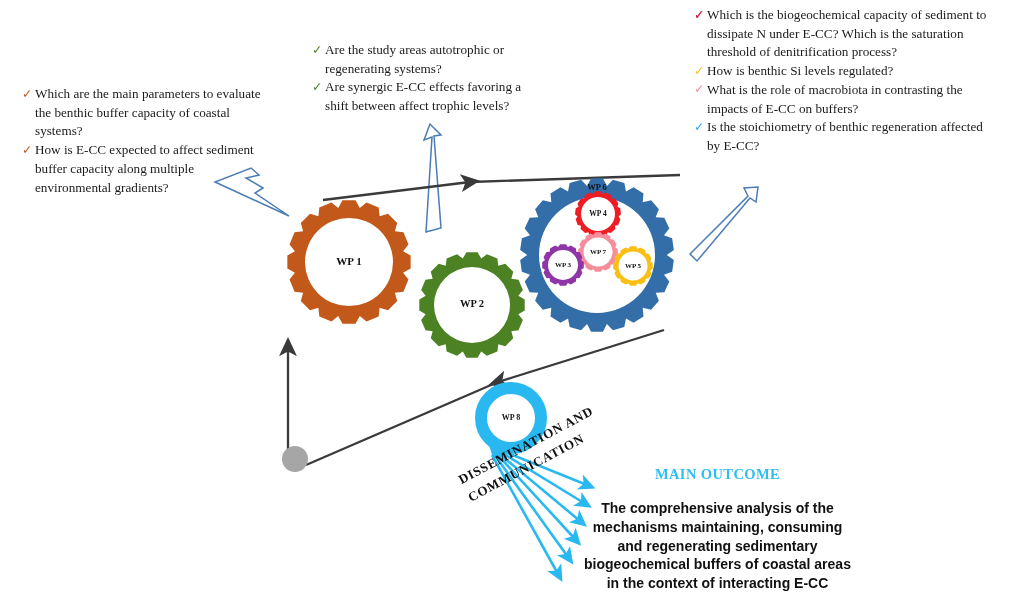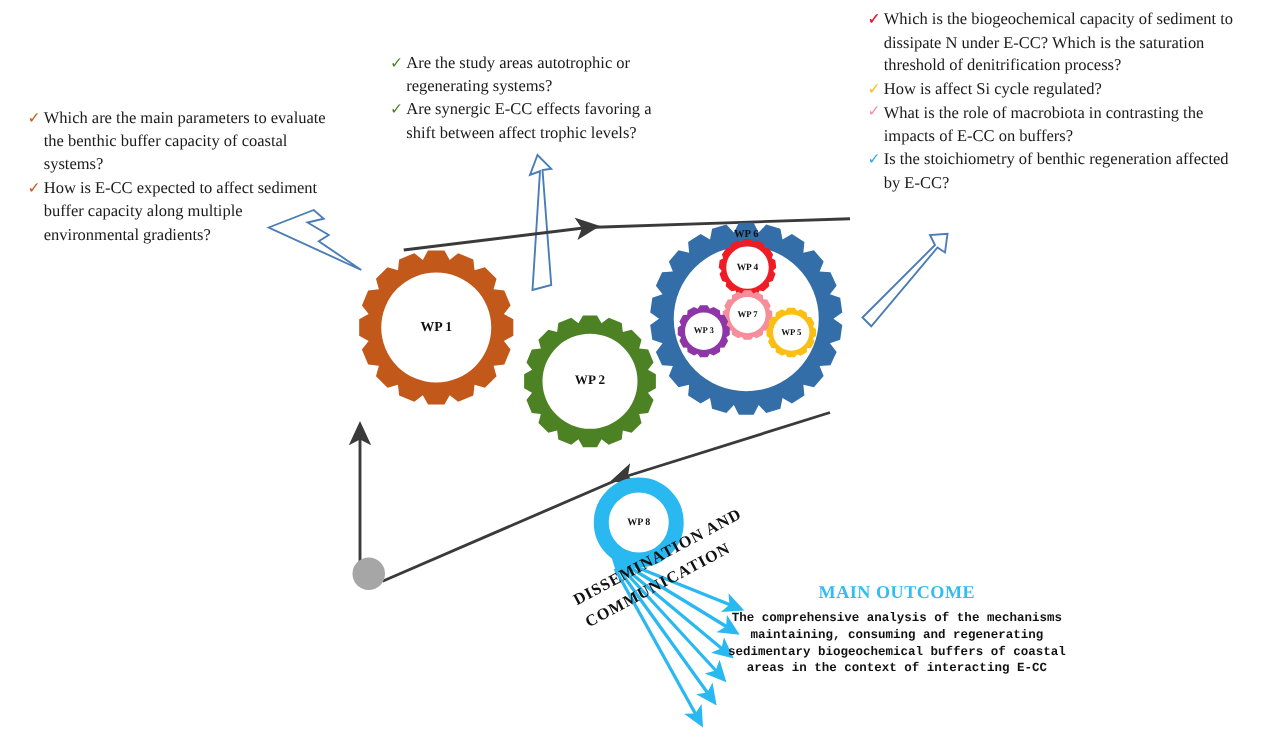--- a/index.html
+++ b/index.html
@@ -51,26 +51,26 @@
     left: 580px; top: 466px;
     width: 275px;
     text-align: center;
   }
   #outcome-title {
     font-family: "Liberation Serif", serif;
     font-weight: bold;
     font-size: 14.5px;
     color: #30BDF2;
     letter-spacing: 0.4px;
-    margin-bottom: 6px;
+    margin-bottom: 16px;
   }
   #outcome-body {
-    font-family: Liberation Mono, monospace;
-    font-weight: bold;
-    font-size: 10px;
+    font-family: Liberation Sans, sans-serif;
+    font-weight: bold;
+    font-size: 14px;
     line-height: 1.34;
     color: #111111;
   }
   
   #dissem {
     position: absolute;
     left: 455px; top: 472px;
     width: 170px;
     font-family: "Liberation Serif", serif;
     font-weight: bold;
@@ -177,21 +177,21 @@
       <span class="qitem"><span class="tick" style="color: rgb(194, 88, 26);">✓</span><span>Which are the main parameters to evaluate the benthic buffer capacity of coastal systems?</span></span>
       <span class="qitem"><span class="tick" style="color: rgb(194, 88, 26);">✓</span><span>How is E-CC expected to affect sediment buffer capacity along multiple environmental gradients?</span></span>
     </div>
   <div class="qblock" id="qblock-mid">
       <span class="qitem"><span class="tick" style="color: rgb(76, 130, 35);">✓</span><span>Are the study areas autotrophic or regenerating systems?</span></span>
       <span class="qitem"><span class="tick" style="color: rgb(76, 130, 35);">✓</span><span>Are synergic E-CC effects favoring a shift between affect trophic levels?</span></span>
     </div>
   <div class="qblock" id="qblock-right">
       <span class="qitem"><span class="tick" style="color: rgb(142, 53, 168);">✓</span></span>
       <span class="qitem"><span class="tick" style="color: rgb(238, 28, 36);">✓</span><span>Which is the biogeochemical capacity of sediment to dissipate N under E-CC? Which is the saturation threshold of denitrification process?</span></span>
-      <span class="qitem"><span class="tick" style="color: rgb(251, 190, 18);">✓</span><span>How is affect Si cycle regulated?</span></span>
+      <span class="qitem"><span class="tick" style="color: rgb(251, 190, 18);">✓</span><span>How is benthic Si levels regulated?</span></span>
       <span class="qitem"><span class="tick" style="color: rgb(245, 142, 154);">✓</span><span>What is the role of macrobiota in contrasting the impacts of E-CC on buffers?</span></span>
       <span class="qitem"><span class="tick" style="color: rgb(48, 168, 232);">✓</span><span>Is the stoichiometry of benthic regeneration affected by E-CC?</span></span>
     </div>
 
   <div id="dissem">
     <div>DISSEMINATION AND</div>
     <div>COMMUNICATION</div>
   </div>
 
   <div id="outcome">

